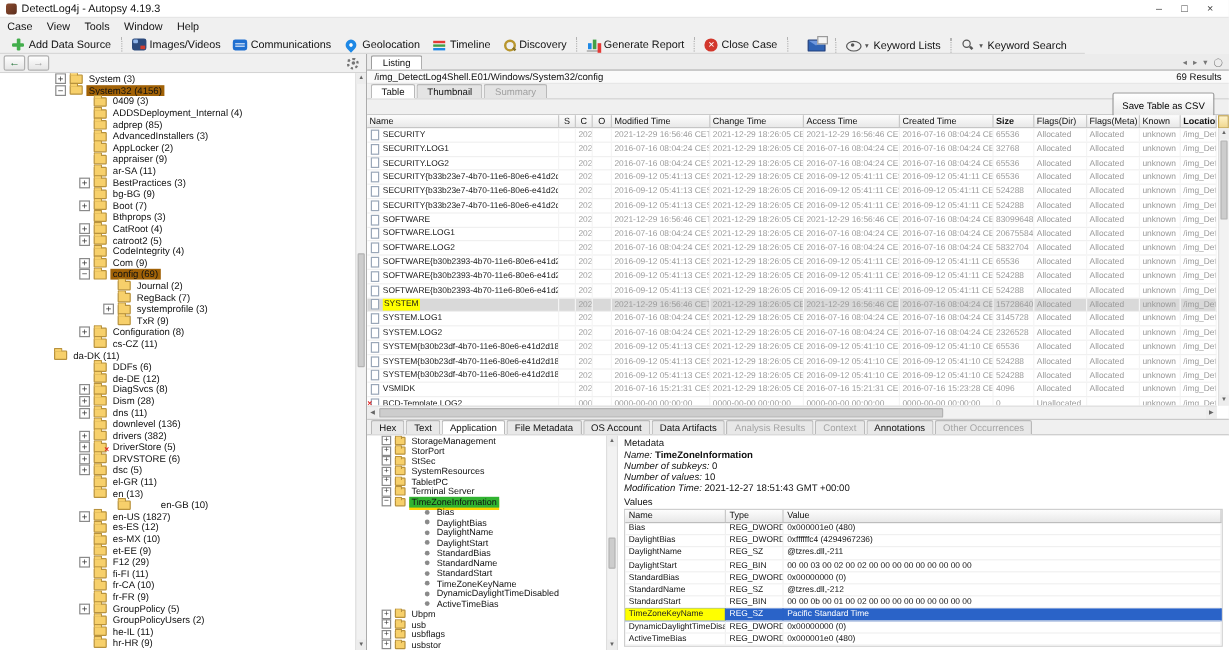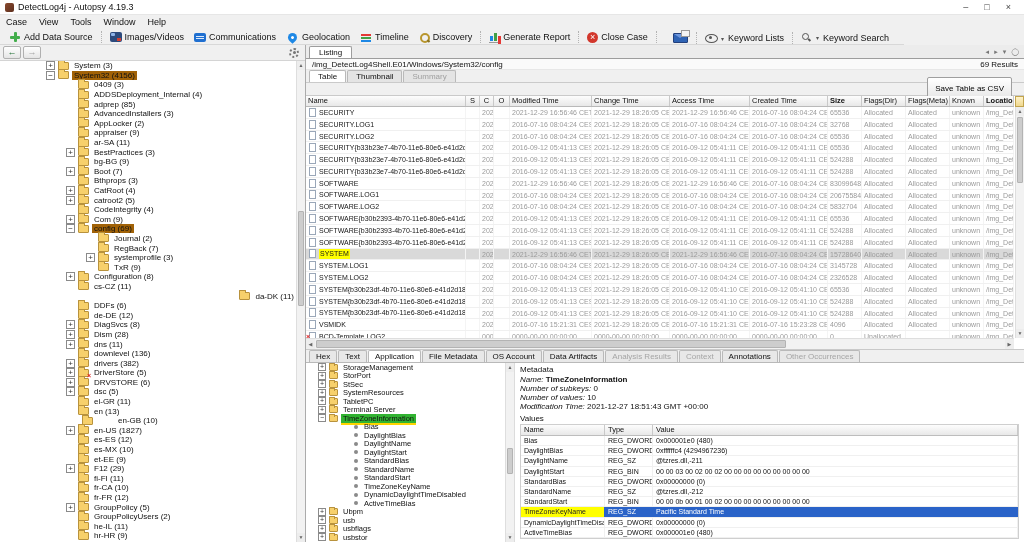--- a/index.html
+++ b/index.html
@@ -334,21 +334,21 @@
       <div class="trow" style="padding-left: 66px;">
         <span class="exp">+</span>
         <span class="folder"></span>
         <span class="tlabel">Configuration (8)</span>
       </div>
       <div class="trow" style="padding-left: 66px;">
         <span class="exp none"></span>
         <span class="folder"></span>
         <span class="tlabel">cs-CZ (11)</span>
       </div>
-      <div class="trow" style="padding-left: 33px; justify-content: flex-end;">
+      <div class="trow" style="padding-left: 33px;">
         <span class="exp none"></span>
         <span class="folder"></span>
         <span class="tlabel">da-DK (11)</span>
       </div>
       <div class="trow" style="padding-left: 66px;">
         <span class="exp none"></span>
         <span class="folder"></span>
         <span class="tlabel">DDFs (6)</span>
       </div>
       <div class="trow" style="padding-left: 66px;">
@@ -399,21 +399,21 @@
       <div class="trow" style="padding-left: 66px;">
         <span class="exp none"></span>
         <span class="folder"></span>
         <span class="tlabel">el-GR (11)</span>
       </div>
       <div class="trow" style="padding-left: 66px;">
         <span class="exp none"></span>
         <span class="folder"></span>
         <span class="tlabel">en (13)</span>
       </div>
-      <div class="trow" style="padding-left: 50px; gap: 20px;">
+      <div class="trow" style="padding-left: 66px; gap: 20px;">
         <span class="exp none"></span>
         <span class="folder"></span>
         <span class="tlabel">en-GB (10)</span>
       </div>
       <div class="trow" style="padding-left: 66px;">
         <span class="exp">+</span>
         <span class="folder"></span>
         <span class="tlabel">en-US (1827)</span>
       </div>
       <div class="trow" style="padding-left: 66px;">
@@ -442,21 +442,21 @@
         <span class="tlabel">fi-FI (11)</span>
       </div>
       <div class="trow" style="padding-left: 66px;">
         <span class="exp none"></span>
         <span class="folder"></span>
         <span class="tlabel">fr-CA (10)</span>
       </div>
       <div class="trow" style="padding-left: 66px;">
         <span class="exp none"></span>
         <span class="folder"></span>
-        <span class="tlabel">fr-FR (12)</span>
+        <span class="tlabel">fr-FR (9)</span>
       </div>
       <div class="trow" style="padding-left: 66px;">
         <span class="exp">+</span>
         <span class="folder"></span>
         <span class="tlabel">GroupPolicy (5)</span>
       </div>
       <div class="trow" style="padding-left: 66px;">
         <span class="exp none"></span>
         <span class="folder"></span>
         <span class="tlabel">GroupPolicyUsers (2)</span>

